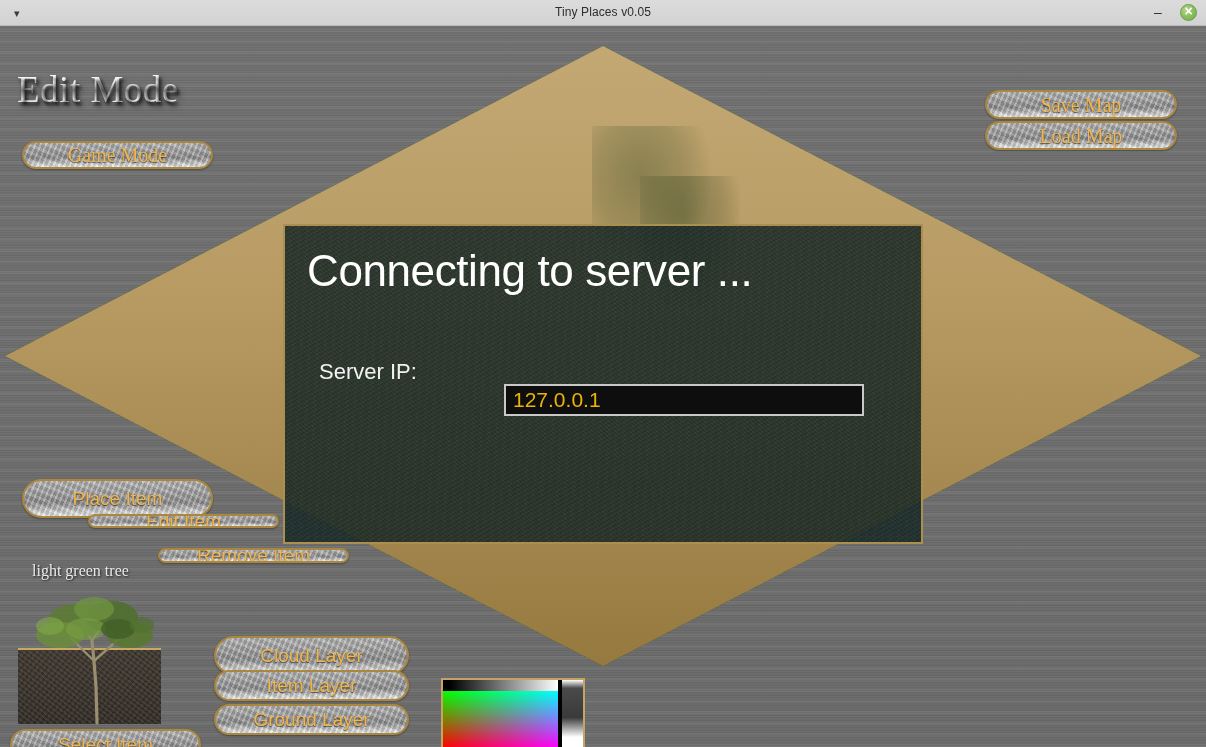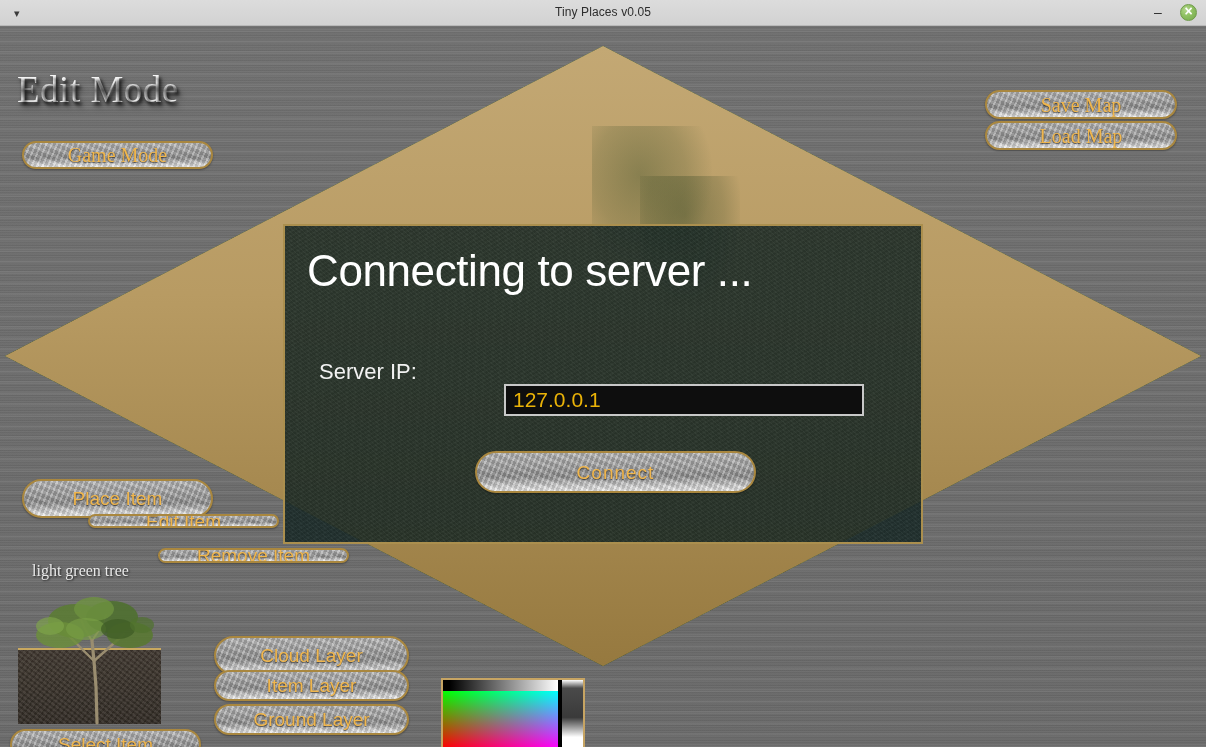--- a/index.html
+++ b/index.html
@@ -381,17 +381,16 @@
         <div class="cp-value-strip"></div>
         <div class="cp-field"></div>
       </div>
       <div class="cp-right"></div>
     </div>
 
     <div class="dialog">
       <div class="dialog-title">Connecting to server ...</div>
       <div class="dialog-field-label">Server IP:</div>
       <input class="ip-input" type="text" value="127.0.0.1" style="">
-      <div class="stone-btn sans connect-btn">Connect</div>
     </div>
 
   </div>
 </div>
 
 </body></html>

